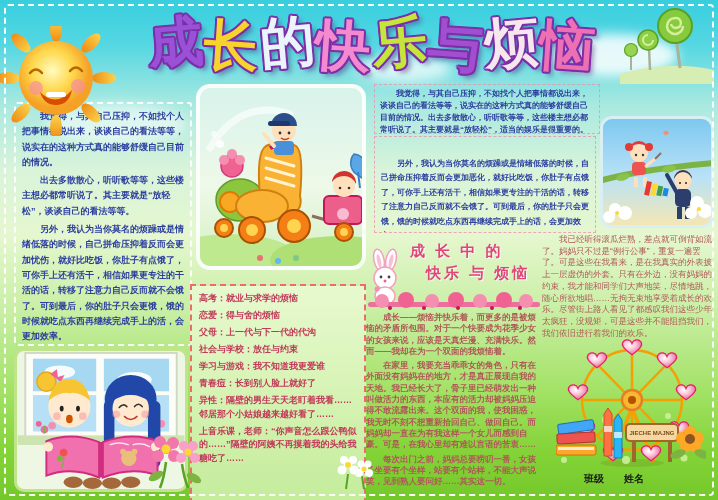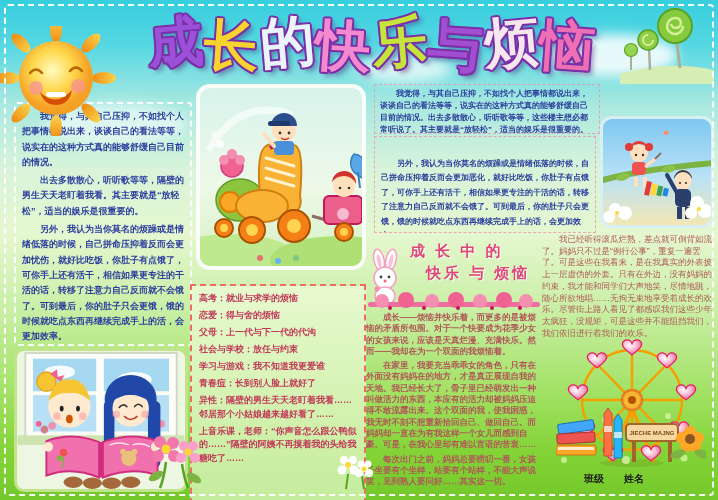--- a/index.html
+++ b/index.html
@@ -123,21 +123,21 @@
     <span class="tc tc2">的</span>
     <span class="tc tc3">快</span>
     <span class="tc tc4">乐</span>
     <span class="tc tc5">与</span>
     <span class="tc tc6">烦</span>
     <span class="tc tc7">恼</span>
   </div>
 
   <div id="left-article" class="txt">
     <p>我觉得，与其自己压抑，不如找个人把事情都说出来，谈谈自己的看法等等，说实在的这种方式真的能够舒缓自己目前的情况。</p>
-    <p>出去多散散心，听听歌等等，隔壁的男生天天老盯着我看。其主要就是“放轻松”，适当的娱乐是很重要的。</p>
+    <p>出去多散散心，听听歌等等，这些楼主想必都常听说了。其主要就是“放轻松”，谈谈自己的看法等等。</p>
     <p>另外，我认为当你莫名的烦躁或是情绪低落的时候，自己拼命压抑着反而会更加忧伤，就好比吃饭，你肚子有点饿了，可你手上还有活干，相信如果更专注的干活的话，转移了注意力自己反而就不会饿了。可到最后，你的肚子只会更饿，饿的时候就吃点东西再继续完成手上的活，会更加效率。</p>
   </div>
 
   <div id="train-fig" class="fig">
     <svg width="162" height="178" viewBox="0 0 162 178">
       <path d="M10,60 Q40,10 90,26" stroke="#ffffff" stroke-width="7" fill="none" opacity=".6" stroke-linecap="round"></path>
       <ellipse cx="30" cy="168" rx="65" ry="22" fill="#bfe98f"></ellipse>
       <ellipse cx="140" cy="172" rx="70" ry="24" fill="#aee075"></ellipse>
 
       <circle cx="32" cy="78" r="11" fill="#f06292" stroke="#d23c7e" stroke-width="1.5"></circle>

